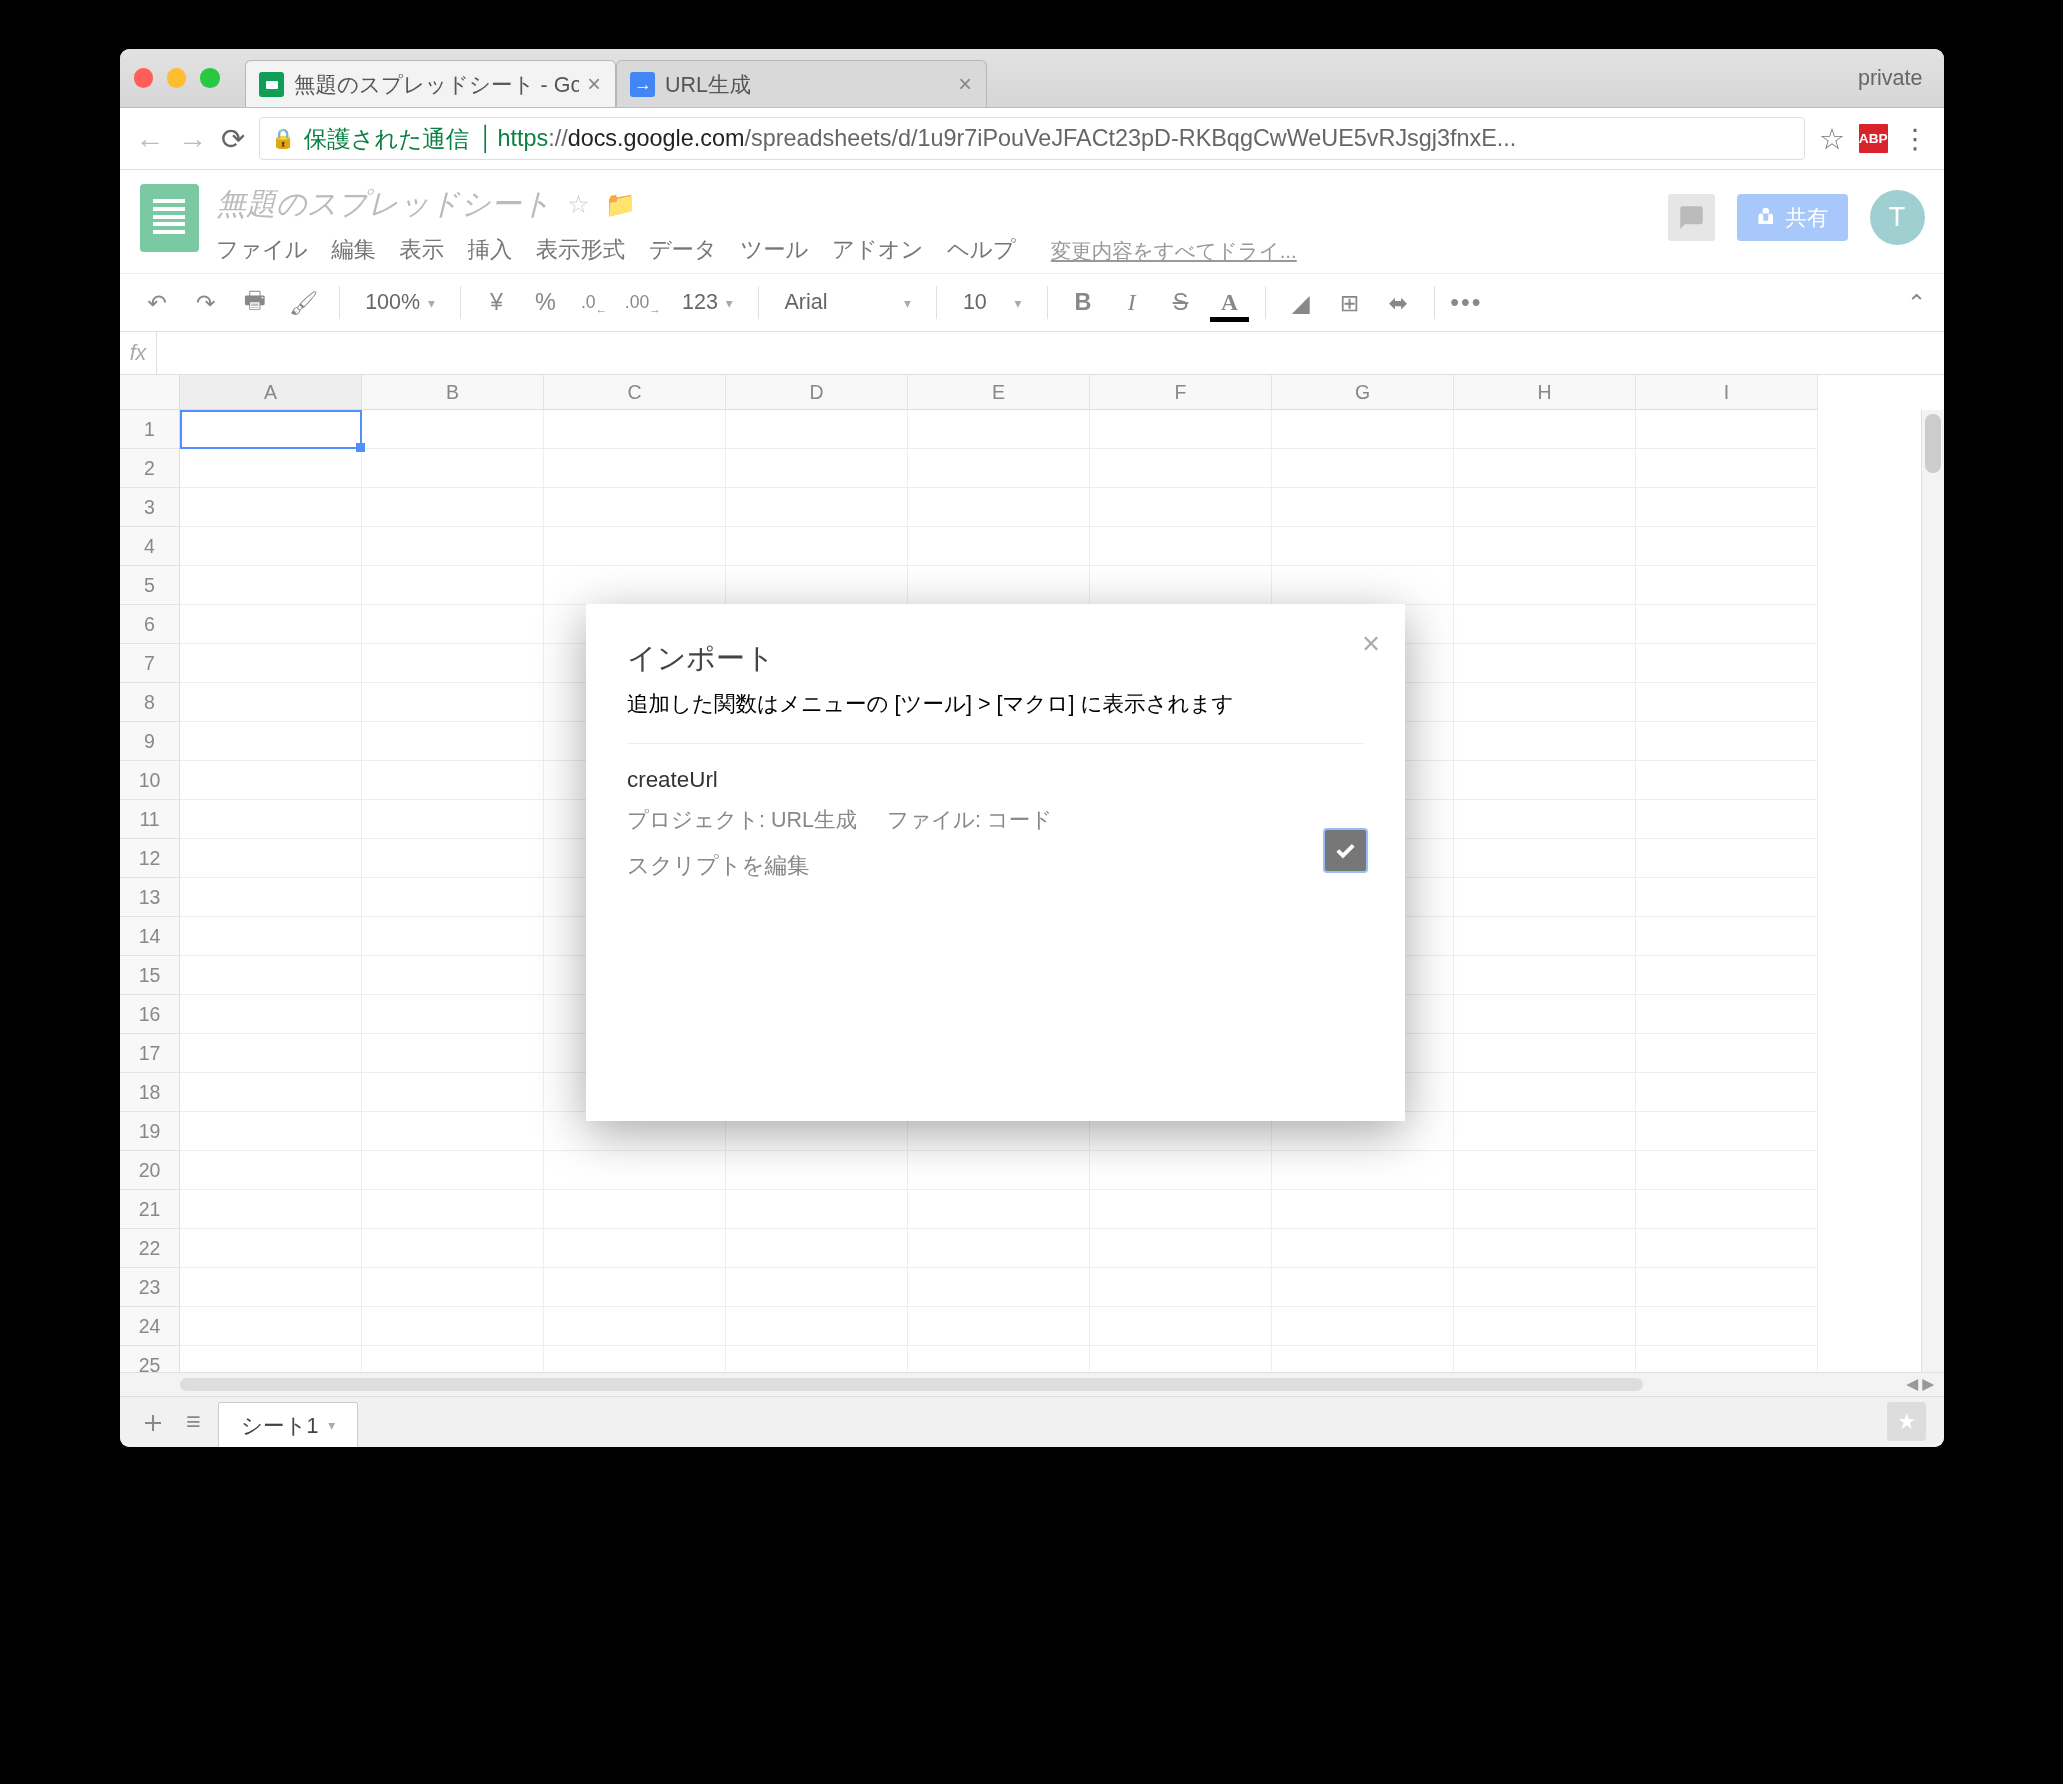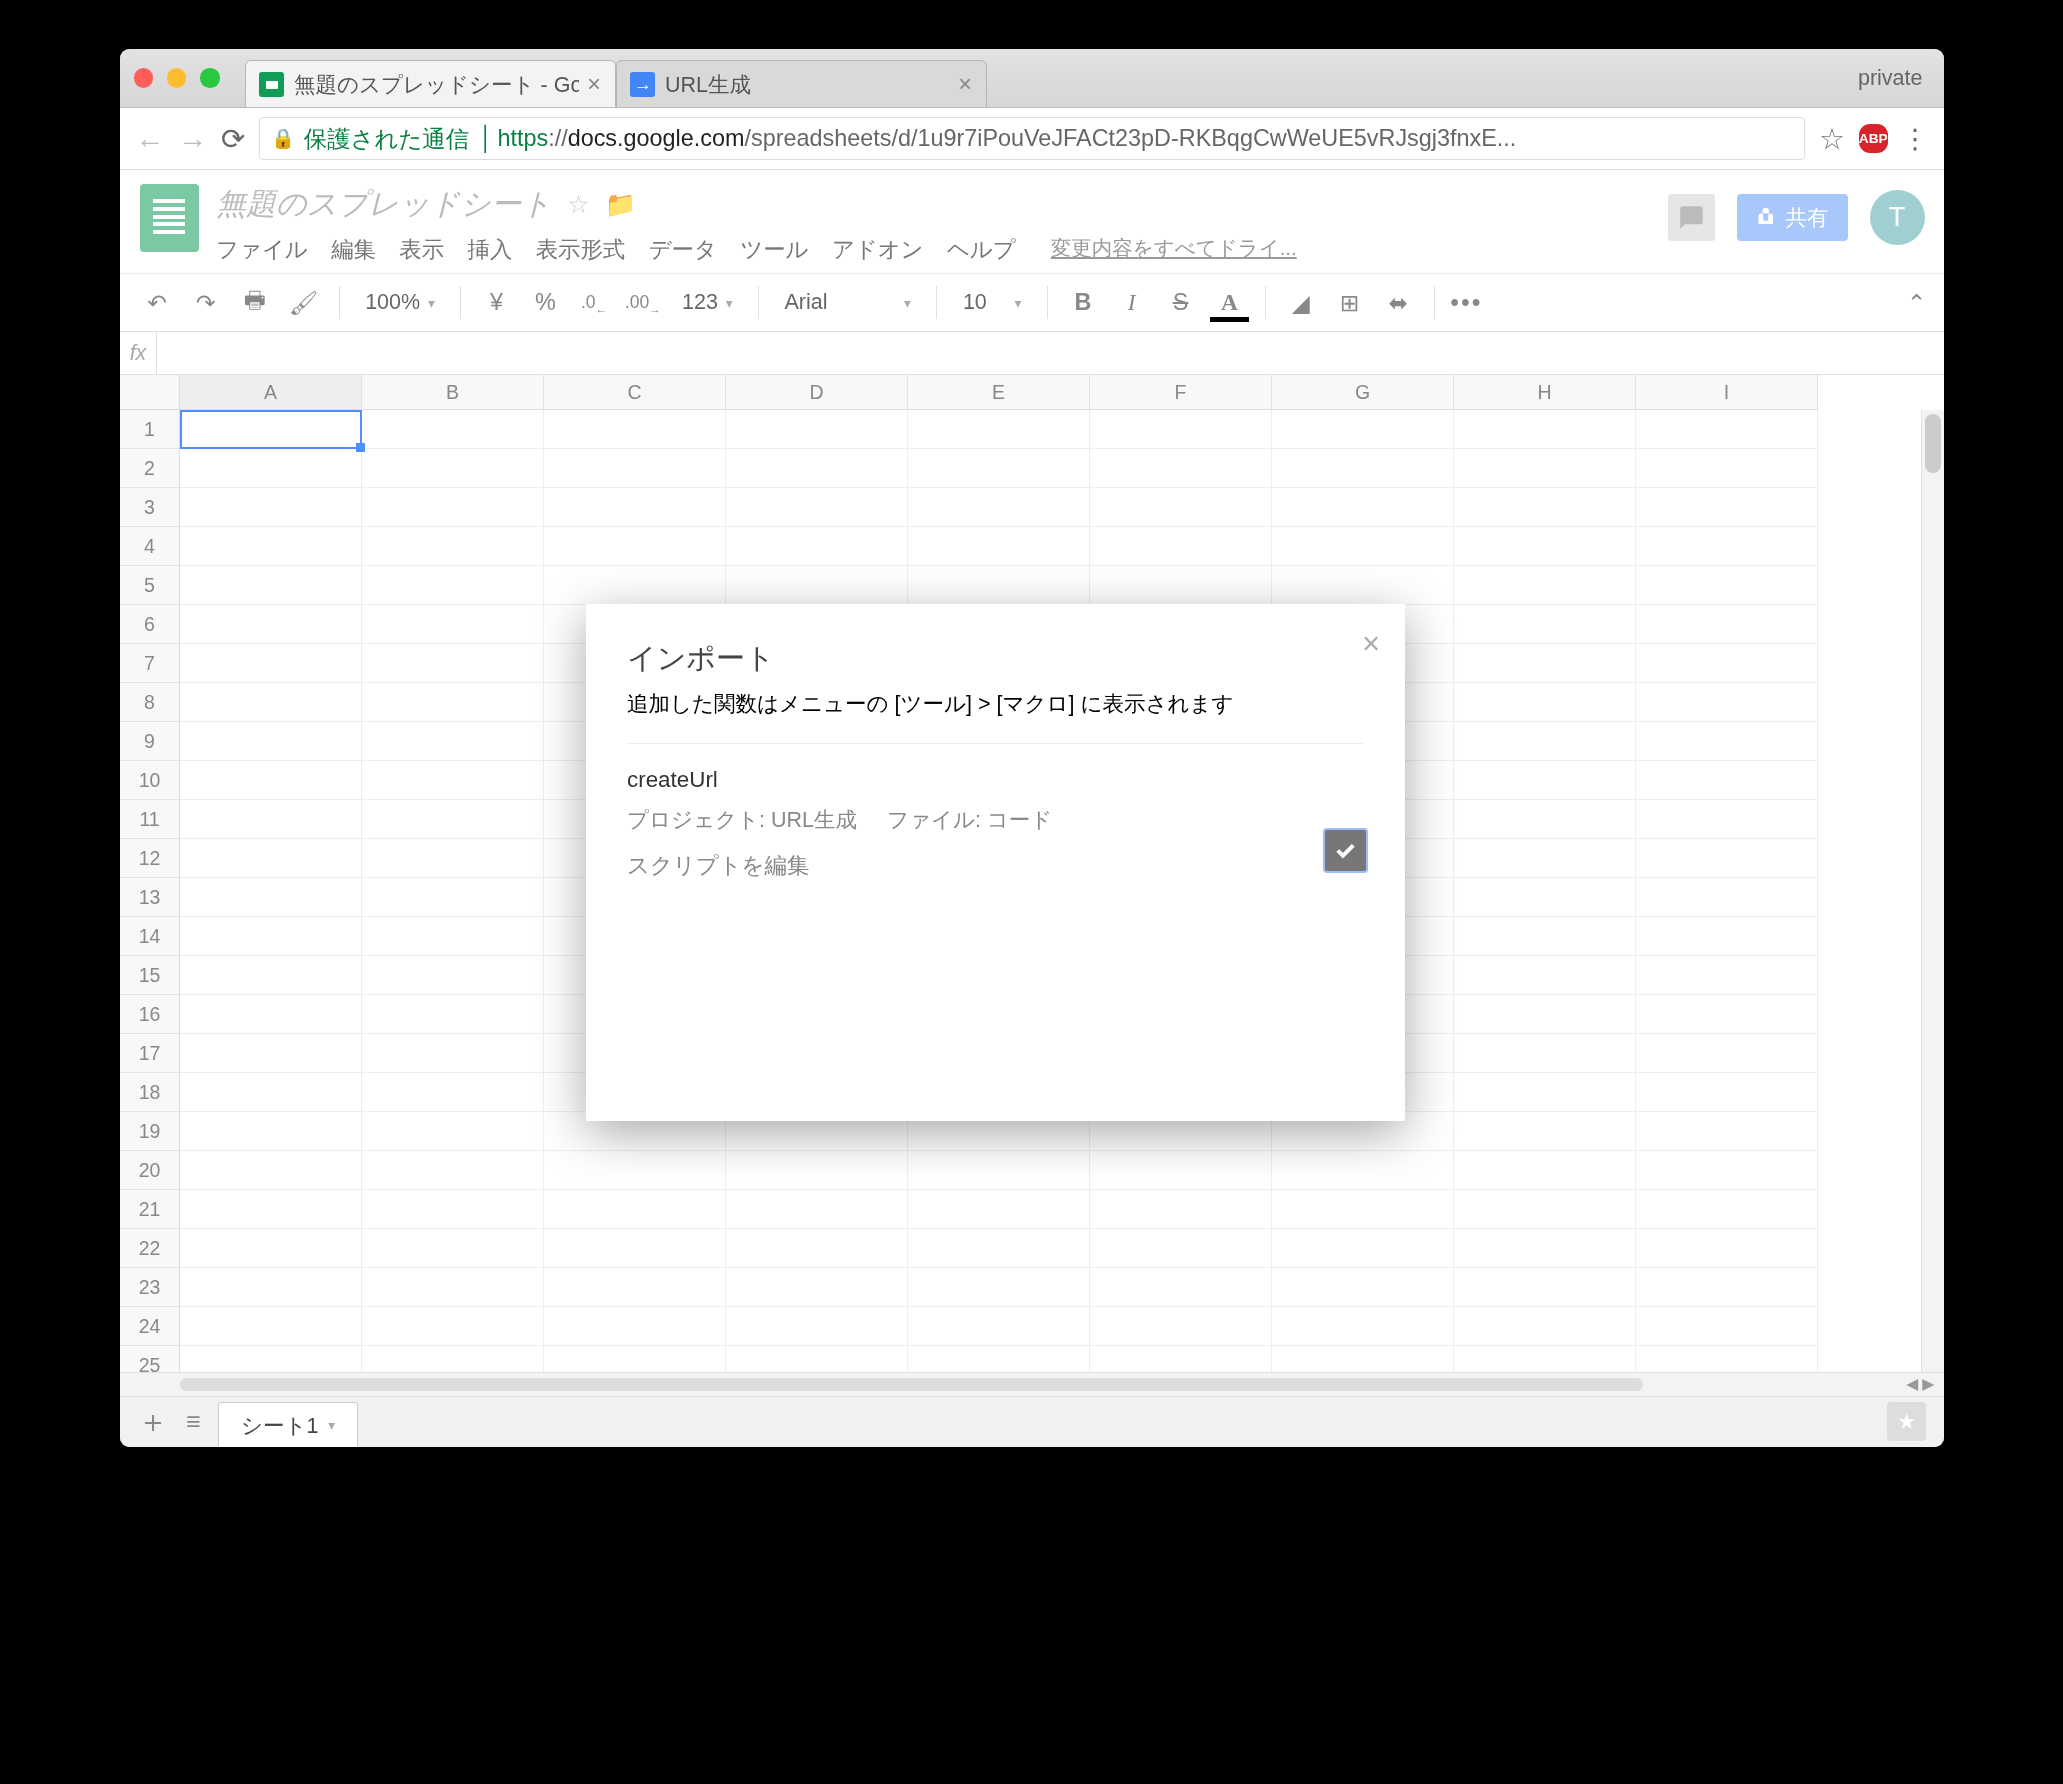--- a/index.html
+++ b/index.html
@@ -85,32 +85,32 @@
       overflow: hidden;
       white-space: nowrap;
     }
     .lock { color: #0b8043; margin-right: 7.8px; font-size: 19.5px; }
     .secure { color: #0b8043; margin-right: 5.9px; }
     .sep { color: #0b8043; margin: 0 3.9px; }
     .url-https { color: #0b8043; }
     .url-rest { color: #666; }
     .url-domain { color: #222; }
     .starico { color: #777; font-size: 29px; }
-    .abp { width: 29px; height: 29px; background: #d8232a; border-radius: 11px; color: #fff; font-size: 13.7px; font-weight: bold; display: flex; align-items: center; justify-content: center; }
+    .abp { width: 29px; height: 29px; background: #d8232a; border-radius: 1px; color: #fff; font-size: 13.7px; font-weight: bold; display: flex; align-items: center; justify-content: center; }
     .menu3 { color: #666; font-size: 27px; }
 
     
     .docheader { padding: 13.7px 19.5px 0 19.5px; display: flex; align-items: flex-start; }
     .doclogo { width: 59px; height: 68px; background: #0f9d58; border-radius: 3.9px; margin-right: 17.6px; position: relative; opacity: 0.55; }
     .doclogo::after { content: ""; position: absolute; inset: 15.6px 13.7px; background: repeating-linear-gradient(#fff 0 3.9px, transparent 3.9px 7.8px); }
     .doctitler { flex: 1; }
     .doctitle-row { display: flex; align-items: center; gap: 15.6px; }
     .doctitle { font-size: 30px; color: #bbb; font-style: italic; }
     .starfolder { color: #ccc; font-size: 25px; }
-    .menus { display: flex; gap: 23.4px; margin-top: 9.8px; font-size: 22.4px; color: #777; align-items: flex-start; }
+    .menus { display: flex; gap: 23.4px; margin-top: 9.8px; font-size: 22.4px; color: #777; align-items: flex-end; }
     .menus .chg { text-decoration: underline; color: #999; margin-left: 11.7px; font-size: 20.5px; }
     .headright { display: flex; align-items: center; gap: 21.5px; margin-top: 5.9px; }
     .cmt { width: 47px; height: 47px; background: #e6e6e6; border-radius: 2.9px; display: flex; align-items: center; justify-content: center; color: #fff; font-size: 25px; }
     .sharebtn { height: 47px; background: #a8c7fa; color: #fff; border-radius: 3.9px; display: flex; align-items: center; padding: 0 19.5px; font-size: 21.5px; gap: 9.8px; }
     .avatar { width: 55px; height: 55px; border-radius: 50%; background: #a0cfd1; color: #fff; display: flex; align-items: center; justify-content: center; font-size: 27px; }
 
     
     .toolbar { height: 59px; border-top: 1px solid #eee; border-bottom: 1px solid #e0e0e0; display: flex; align-items: center; padding: 0 17.6px; gap: 9.8px; margin-top: 7.8px; }
     .tb-ico { color: #888; font-size: 23.4px; width: 39px; text-align: center; cursor: pointer; }
     .tb-sep { width: 1px; height: 33px; background: #e0e0e0; margin: 0 5.9px; }

